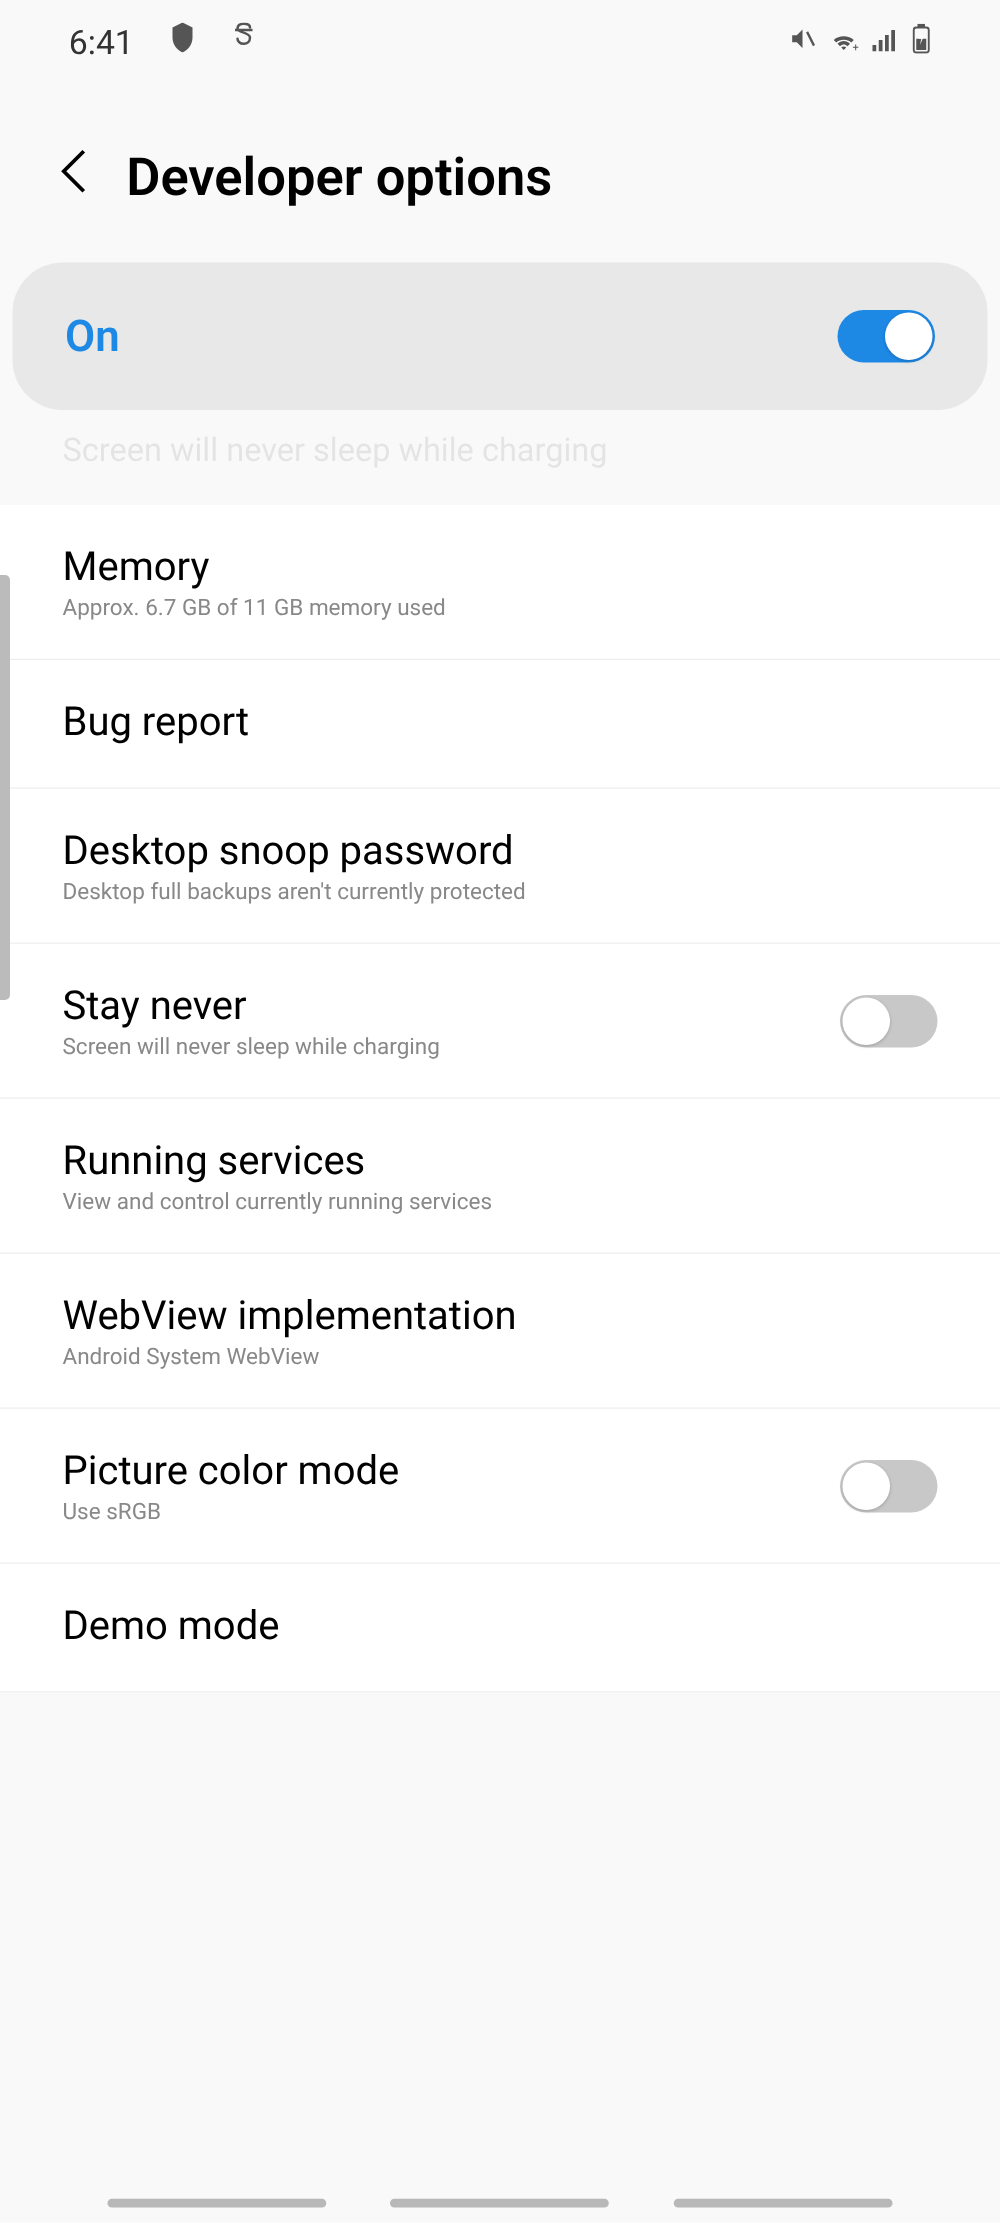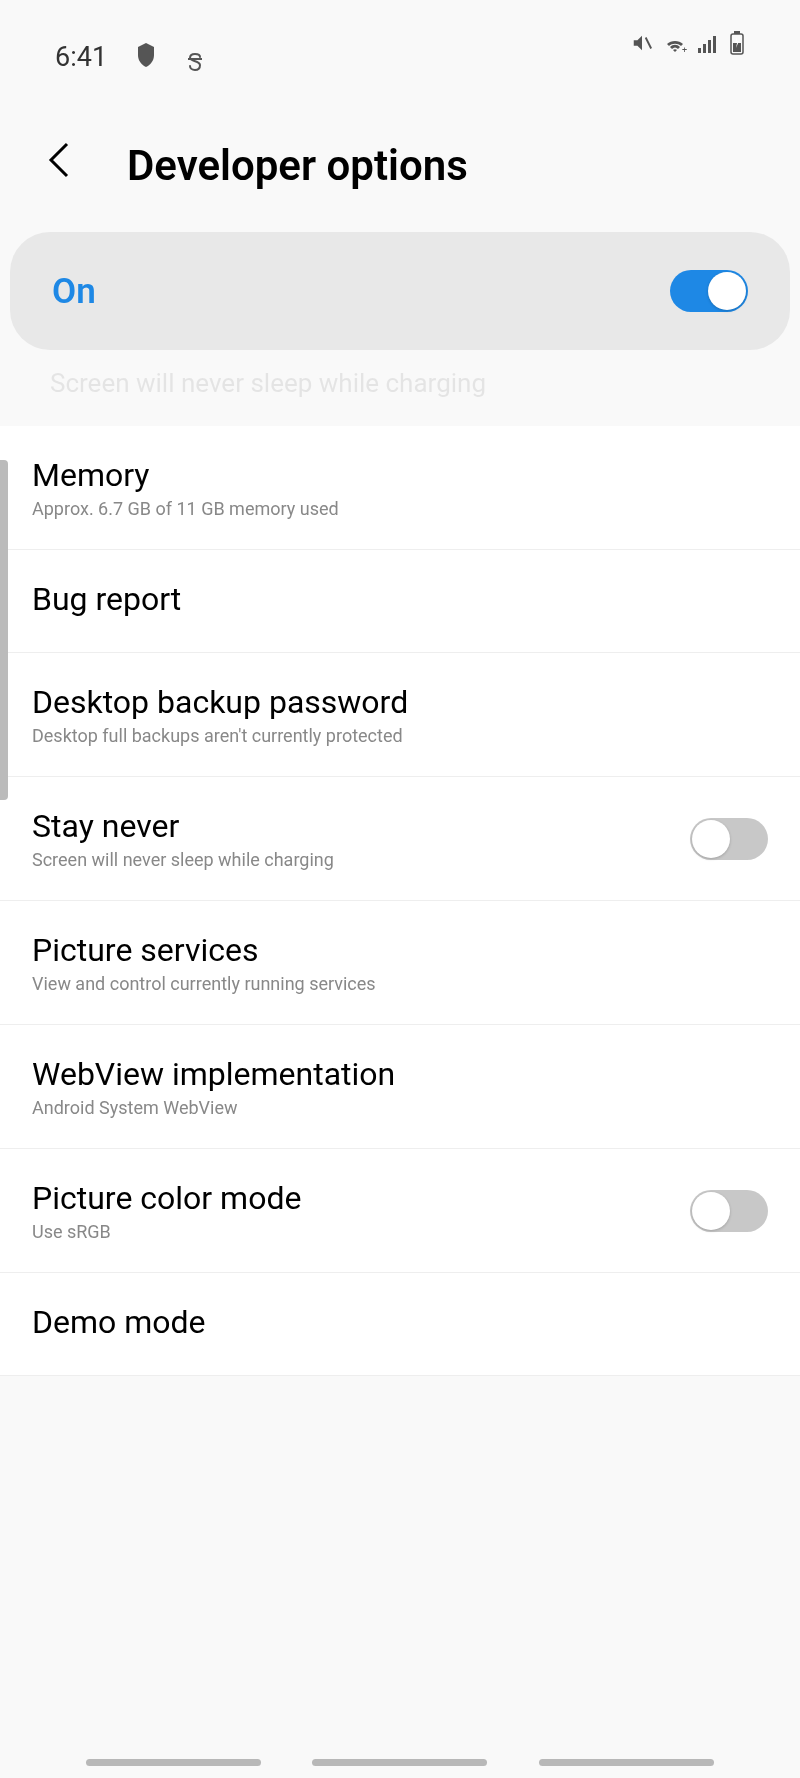--- a/index.html
+++ b/index.html
@@ -18,38 +18,37 @@
     .status-bar {
       display: flex;
       justify-content: space-between;
       align-items: center;
       padding: 18px 55px 10px 55px;
       font-size: 25px;
       color: #333;
     }
     .status-left {
       display: flex;
-      align-items: flex-end;
+      align-items: flex-start;
       gap: 29px;
-      margin-top: 23px;
     }
     .status-right {
       display: flex;
       align-items: center;
       gap: 10px;
     }
     .status-time {
       font-weight: 400;
       font-size: 27px;
     }
     .header {
       display: flex;
       align-items: center;
       padding: 55px 45px 40px 45px;
-      gap: 54px;
+      gap: 28px;
     }
     .back-btn {
       font-size: 42px;
       color: #000;
       cursor: pointer;
       font-weight: 300;
     }
     .page-title {
       font-size: 42px;
       font-weight: 600;
@@ -101,21 +100,21 @@
     .faded-row {
       padding: 18px 50px 28px 50px;
       opacity: 0.12;
       font-size: 26px;
       color: #555;
     }
     .settings-list {
       background: #fff;
     }
     .setting-row {
-      padding: 30px 32px;
+      padding: 30px 50px;
       border-bottom: 1px solid #eee;
       display: flex;
       justify-content: flex-start;
       align-items: center;
       cursor: pointer;
     }
     .setting-text {
       flex: 1;
     }
     .setting-title {
@@ -248,36 +247,36 @@
         <div class="setting-subtitle">Approx. 6.7 GB of 11 GB memory used</div>
       </div>
     </div>
     <div class="setting-row">
       <div class="setting-text">
         <div class="setting-title">Bug report</div>
       </div>
     </div>
     <div class="setting-row">
       <div class="setting-text">
-        <div class="setting-title">Desktop backup password</div>
+        <div class="setting-title">Desktop snoop password</div>
         <div class="setting-subtitle">Desktop full backups aren't currently protected</div>
       </div>
     </div>
     <div class="setting-row">
       <div class="setting-text">
         <div class="setting-title">Stay never</div>
         <div class="setting-subtitle">Screen will never sleep while charging</div>
       </div>
       <div class="toggle off">
         <div class="toggle-knob"></div>
       </div>
     </div>
     <div class="setting-row">
       <div class="setting-text">
-        <div class="setting-title">Picture services</div>
+        <div class="setting-title">Running services</div>
         <div class="setting-subtitle">View and control currently running services</div>
       </div>
     </div>
     <div class="setting-row">
       <div class="setting-text">
         <div class="setting-title">WebView implementation</div>
         <div class="setting-subtitle">Android System WebView</div>
       </div>
     </div>
     <div class="setting-row">

